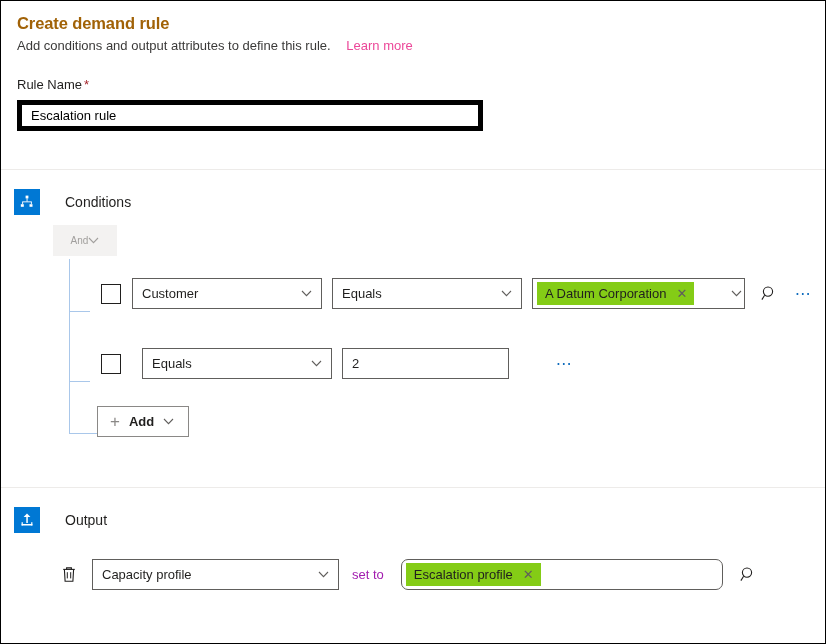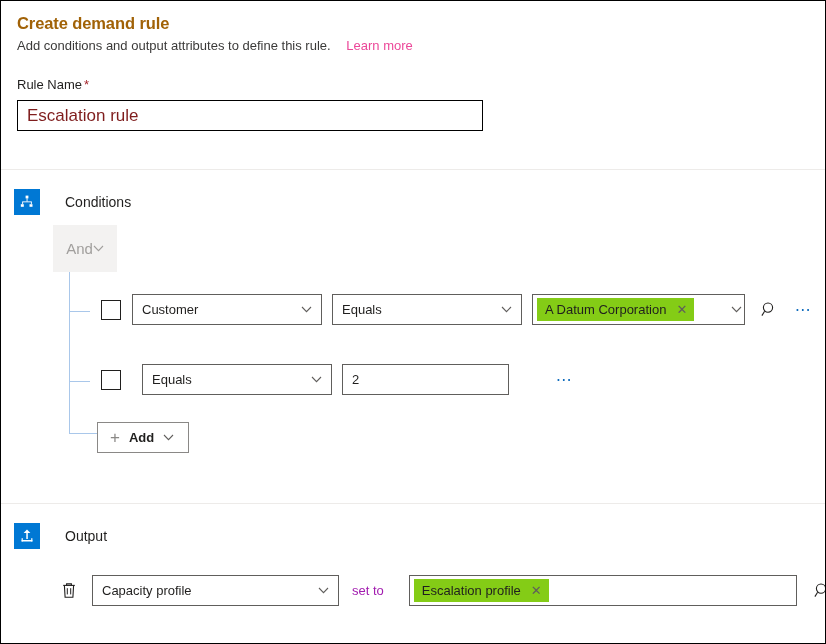--- a/index.html
+++ b/index.html
@@ -61,25 +61,25 @@
     margin-bottom: 6px;
     display: block;
   }
   .req-asterisk {
     color: #a4262c;
     margin-left: 2px;
   }
   .rulename-input {
     width: 466px;
     height: 31px;
-    border: 1px solid #000000;
+    border: 5px solid #000000;
     background: #ffffff;
     font-family: "Liberation Sans", sans-serif;
-    font-size: 17px;
-    color: #7f1d1d;
+    font-size: 13px;
+    color: #000000;
     padding: 0 9px;
     outline: none;
     display: block;
   }
 
   
   .divider {
     height: 1px;
     background: #edebe9;
     margin: 0;
@@ -114,27 +114,27 @@
     position: relative;
     padding-left: 52px;
     padding-top: 10px;
   }
 
   .and-btn {
     display: inline-flex;
     align-items: center;
     justify-content: center;
     gap: 0;
-    height: 47px;
+    height: 31px;
     min-width: 64px;
     padding: 0 11px;
     background: #f3f2f1;
     border: none;
     font-family: "Liberation Sans", sans-serif;
-    font-size: 15px;
+    font-size: 10px;
     color: #a19f9d;
     cursor: pointer;
     position: relative;
     z-index: 2;
   }
   .and-btn .chev { stroke: #a19f9d; }
 
   
   .tree {
     position: absolute;
@@ -305,22 +305,23 @@
     width: 247px;
     margin-left: 10px;
   }
   .setto {
     font-size: 13px;
     color: #a21caf;
     margin: 0 13px;
     white-space: nowrap;
   }
   .out-val {
-    width: 388px;
-    margin-left: 12px;
+    width: 322px;
+    margin-left: 4px;
+    border-radius: 7px;
   }
 
   .divider-mid { margin-top: 50px; }
 </style>
 </head>
 <body>
 
 <div class="window">
 
   <div class="header">

